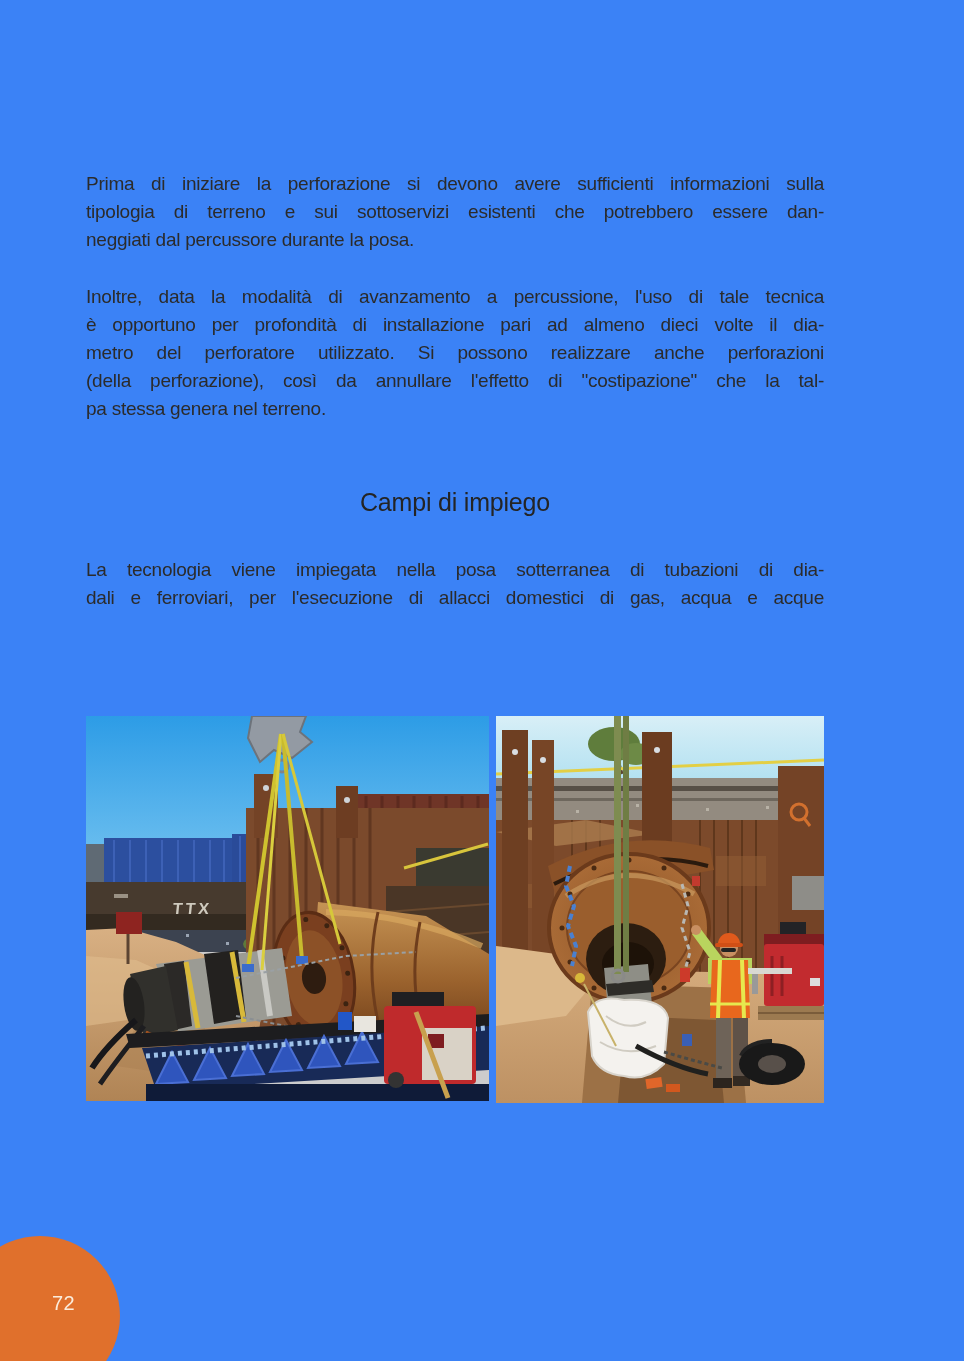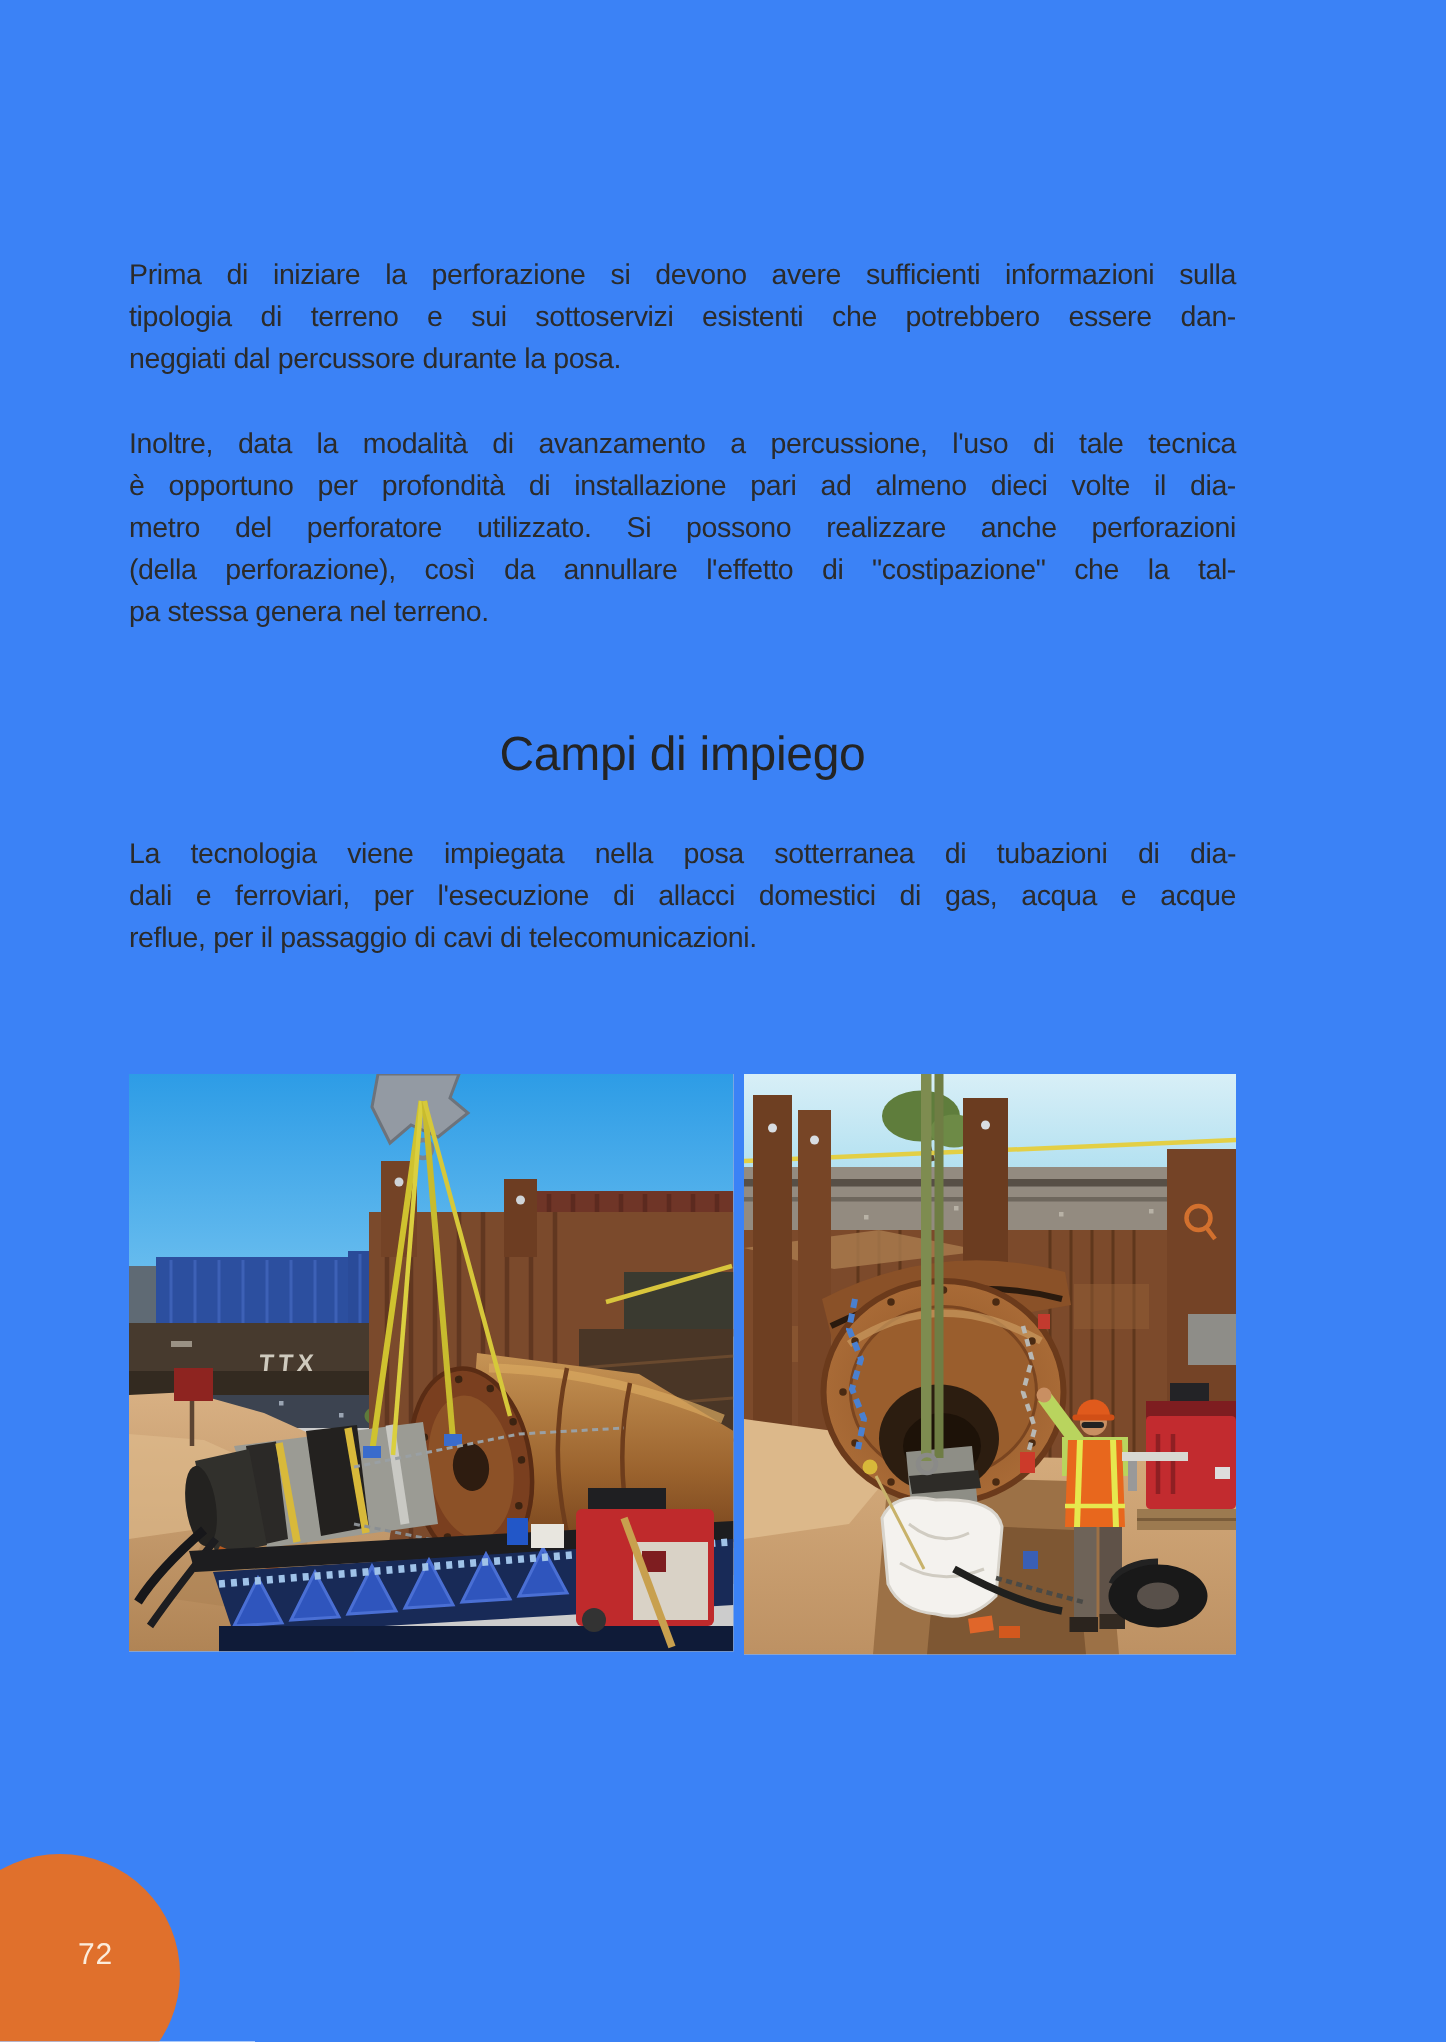--- a/index.html
+++ b/index.html
@@ -4,21 +4,21 @@
 <style>
   html,body{margin:0;padding:0;background:#ffffff;}
   .page{position:relative;width:964px;height:1361px;background:#3b82f6;overflow:hidden;
         font-family:"Liberation Sans","DejaVu Sans",sans-serif;color:#2b2b2b;margin:0 auto;}
   .para{position:absolute;left:86px;width:738px;font-size:19px;line-height:28px;
         letter-spacing:-0.25px;font-weight:400;color:#2b2b2b;}
   .line{white-space:nowrap;}
   .line.j{text-align:justify;text-align-last:justify;}
   #p1{top:170px;} #p2{top:283px;} #p3{top:556px;}
   .heading{position:absolute;top:485px;left:86px;width:738px;text-align:center;
-           font-size:32px;line-height:34px;letter-spacing:-0.2px;color:#242424;}
+           font-size:25px;line-height:34px;letter-spacing:-0.2px;color:#242424;}
   .photo{position:absolute;top:716px;overflow:hidden;background:#cccccc;}
   #photoL{left:86px;width:403px;height:385px;}
   #photoR{left:496px;width:328px;height:387px;}
   .pagenum-circle{position:absolute;left:-40px;top:1236px;width:160px;height:160px;
                   border-radius:50%;background:#e0702c;}
   .pagenum{position:absolute;left:52px;top:1288px;font-size:20px;line-height:30px;
            color:#fbecdc;letter-spacing:0.5px;}
   svg{display:block;}
 </style>
 </head>
@@ -38,21 +38,20 @@
     <div class="line j">metro del perforatore utilizzato. Si possono realizzare anche perforazioni</div>
     <div class="line j">(della perforazione), così da annullare l'effetto di "costipazione" che la tal-</div>
     <div class="line">pa stessa genera nel terreno.</div>
   </div>
 
   <div class="heading">Campi di impiego</div>
 
   <div class="para" id="p3">
     <div class="line j">La tecnologia viene impiegata nella posa sotterranea di tubazioni di dia-</div>
     <div class="line j">dali e ferroviari, per l'esecuzione di allacci domestici di gas, acqua e acque</div>
-    <div class="line">reflue, per il passaggio di cavi di telecomunicazioni.</div>
   </div>
 
   <div class="photo" id="photoL">
     <svg width="403" height="385" viewBox="0 0 403 385" xmlns="http://www.w3.org/2000/svg">
       <defs>
         <linearGradient id="Lsky" x1="0" y1="0" x2="0" y2="1">
           <stop offset="0" stop-color="#2d9ce6"></stop>
             <stop offset="1" stop-color="#8fd2f4"></stop>
         </linearGradient>
         <linearGradient id="Lpipe" x1="0" y1="0" x2="0" y2="1">

